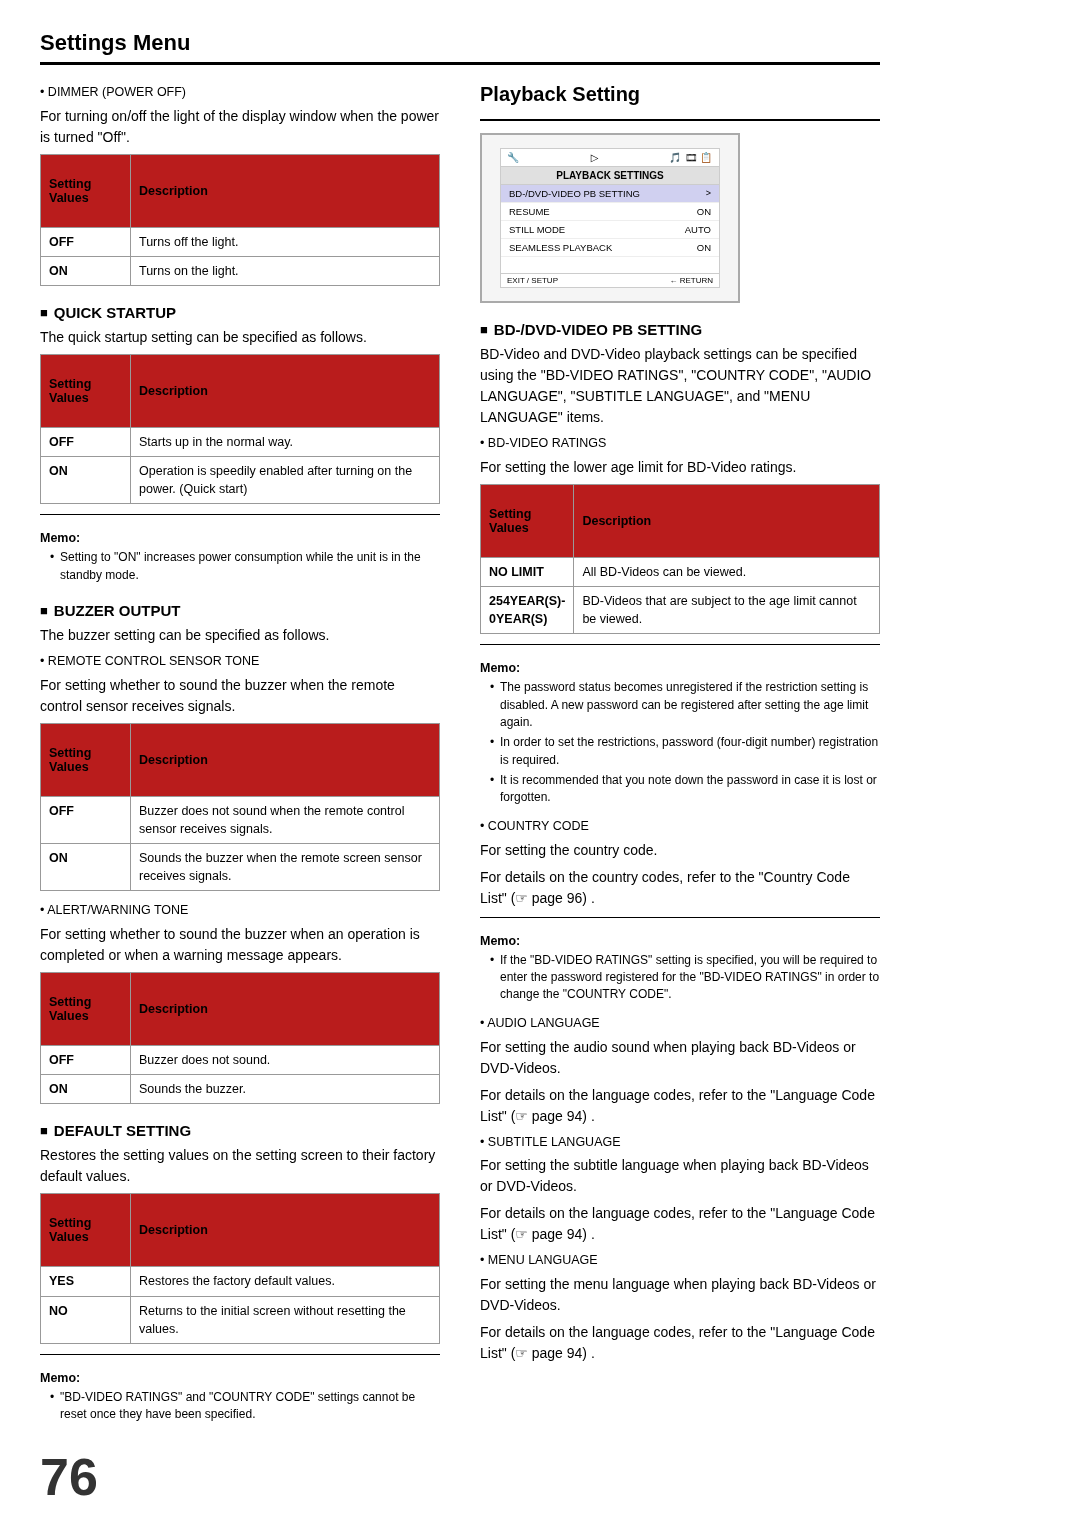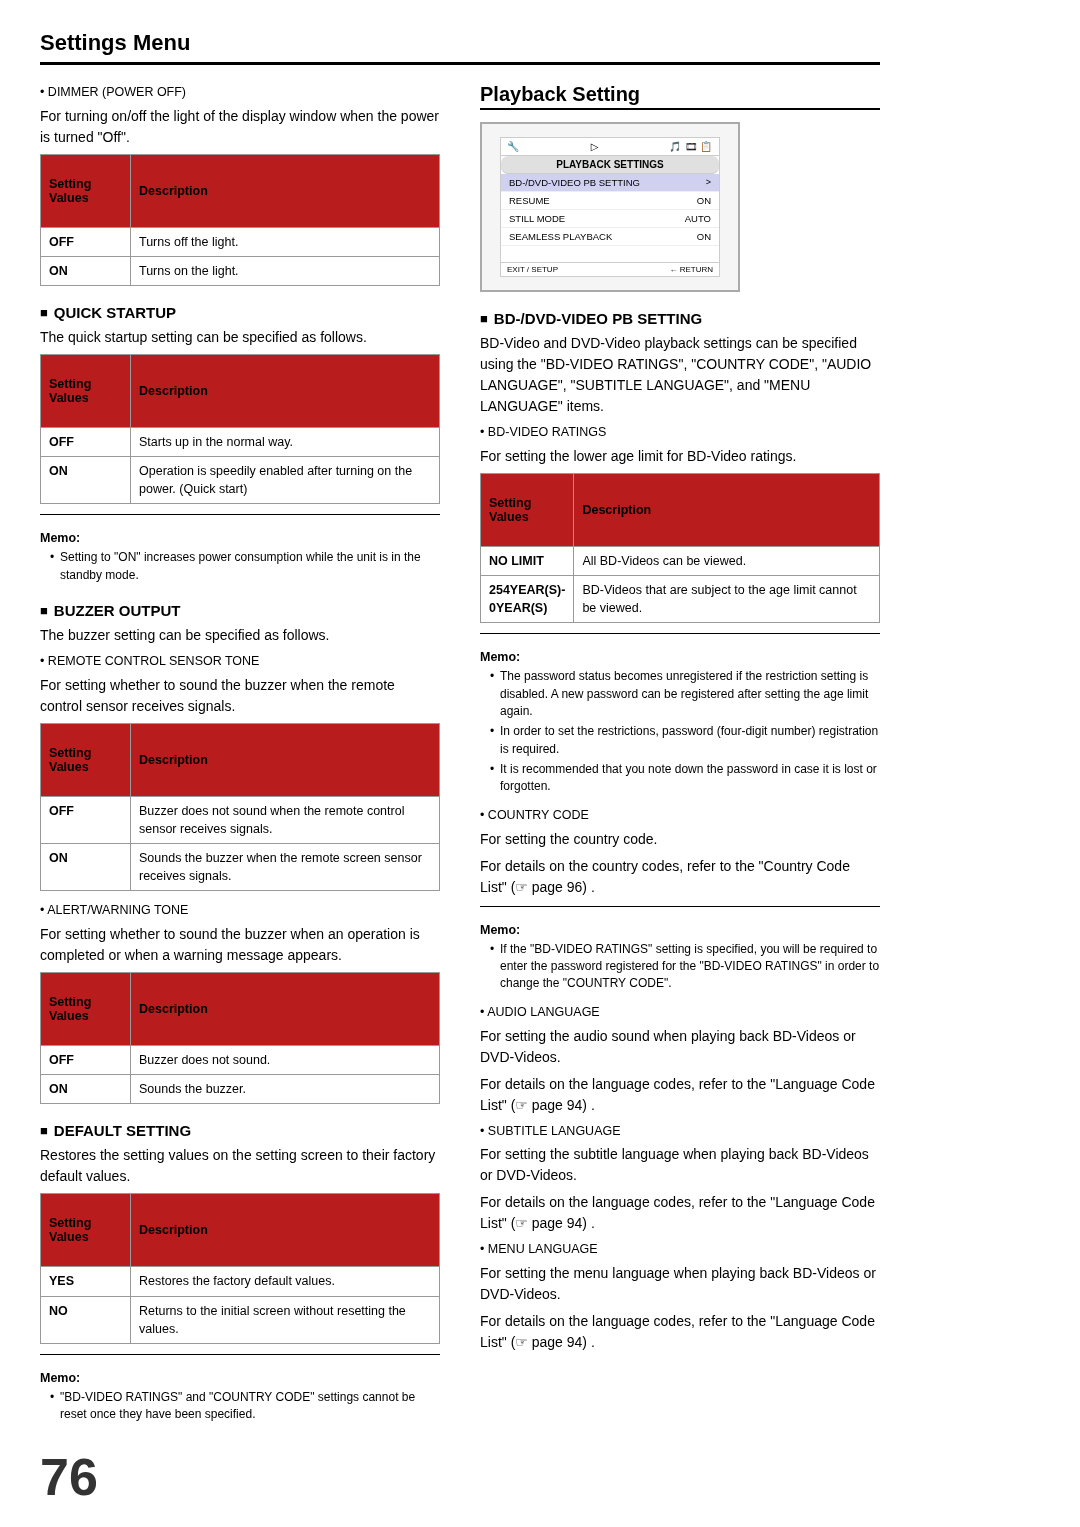--- a/index.html
+++ b/index.html
@@ -142,21 +142,20 @@
       border-bottom: 1px solid #ccc;
       font-size: 10px;
     }
     .screen-menu-title {
       text-align: center;
       font-size: 10px;
       font-weight: bold;
       border-bottom: 1px solid #ccc;
       padding: 3px 0;
       background: #e0e0e0;
-      border-radius: 7px;
     }
     .screen-menu-item {
       display: flex;
       justify-content: space-between;
       font-size: 9.5px;
       padding: 3px 8px;
       border-bottom: 1px solid #eee;
     }
     .screen-menu-item.selected {
       background: #d0d0f0;
@@ -180,21 +179,21 @@
       bottom: 20px;
       left: 40px;
       font-size: 52px;
       font-weight: bold;
       color: #333;
     }
     .playback-section-title {
       font-size: 20px;
       font-weight: bold;
       border-bottom: 2px solid #000;
-      padding-bottom: 2px;
+      padding-bottom: 13px;
       margin-bottom: 12px;
     }
   </style>
 </head>
 <body>
 
 <div class="page">
   <h1 class="page-title">Settings Menu</h1>
 
   <div class="two-col">

